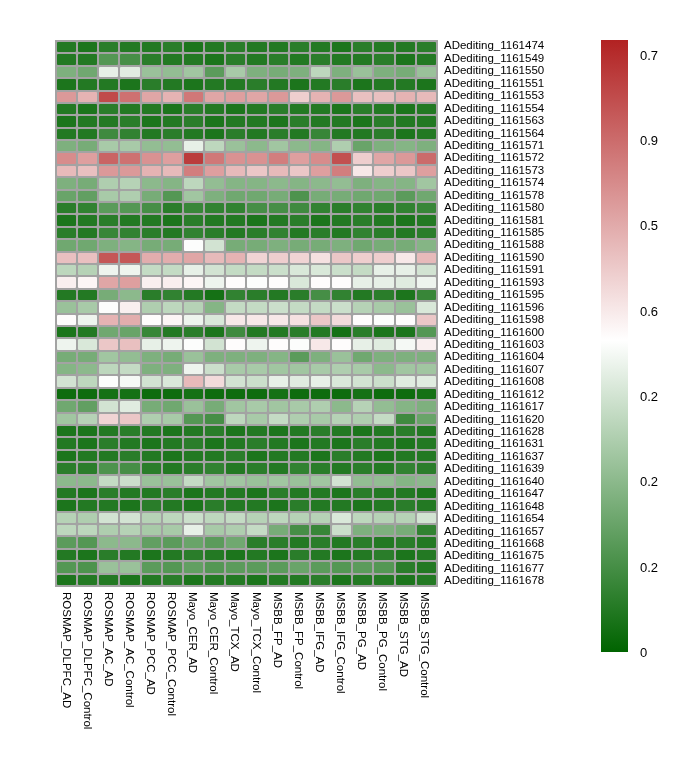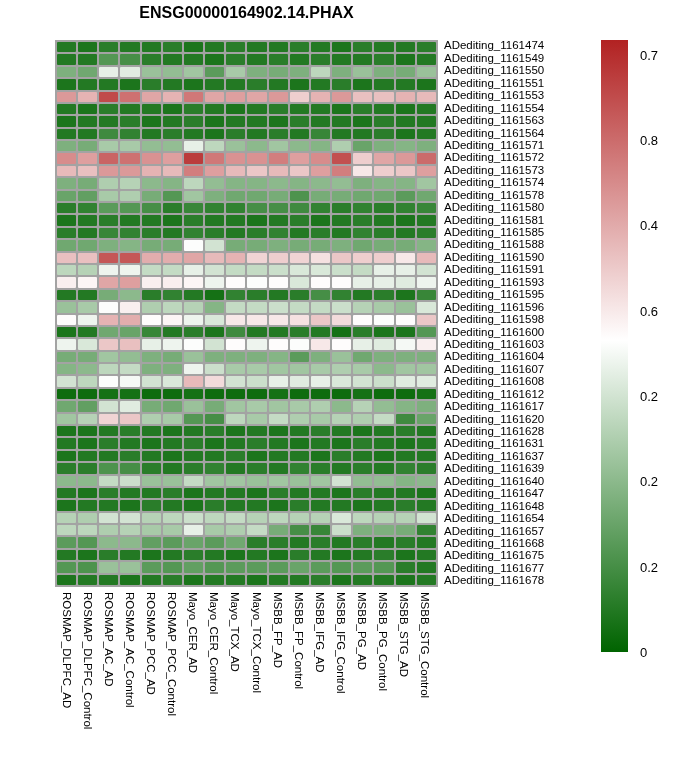--- a/index.html
+++ b/index.html
@@ -18,21 +18,20 @@
   .col-label{position:absolute;top:0;white-space:nowrap;font-size:11.5px;
          transform-origin:0 0;transform:rotate(90deg);}
   #colorbar{position:absolute;left:601px;top:40px;width:27px;height:612px;}
   #colorbar-ticks{position:absolute;left:640px;top:40px;width:45px;height:612px;}
   .cb-tick{position:absolute;left:0;transform:translateY(-50%);font-size:13px;}
 </style>
 </head>
 <body>
 
 <div class="figure">
-  <div class="title">ENSG00000164902.14.PHAX</div>
   <div id="heatmap-grid">
       <div class="cell" title="ADediting_1161474 / ROSMAP_DLPFC_AD: 0.05" style="background: rgb(35, 121, 35);"></div>
       <div class="cell" title="ADediting_1161474 / ROSMAP_DLPFC_Control: 0.04" style="background: rgb(28, 117, 28);"></div>
       <div class="cell" title="ADediting_1161474 / ROSMAP_AC_AD: 0.06" style="background: rgb(42, 125, 42);"></div>
       <div class="cell" title="ADediting_1161474 / ROSMAP_AC_Control: 0.05" style="background: rgb(35, 121, 35);"></div>
       <div class="cell" title="ADediting_1161474 / ROSMAP_PCC_AD: 0.05" style="background: rgb(35, 121, 35);"></div>
       <div class="cell" title="ADediting_1161474 / ROSMAP_PCC_Control: 0.06" style="background: rgb(42, 125, 42);"></div>
       <div class="cell" title="ADediting_1161474 / Mayo_CER_AD: 0.04" style="background: rgb(28, 117, 28);"></div>
       <div class="cell" title="ADediting_1161474 / Mayo_CER_Control: 0.05" style="background: rgb(35, 121, 35);"></div>
       <div class="cell" title="ADediting_1161474 / Mayo_TCX_AD: 0.06" style="background: rgb(42, 125, 42);"></div>
@@ -882,21 +881,21 @@
       <div class="col-label" style="left: 270.694px;">MSBB_IFG_AD</div>
       <div class="col-label" style="left: 291.75px;">MSBB_IFG_Control</div>
       <div class="col-label" style="left: 312.806px;">MSBB_PG_AD</div>
       <div class="col-label" style="left: 333.861px;">MSBB_PG_Control</div>
       <div class="col-label" style="left: 354.917px;">MSBB_STG_AD</div>
       <div class="col-label" style="left: 375.972px;">MSBB_STG_Control</div>
     </div>
   <div id="colorbar" style="background: linear-gradient(rgb(178, 34, 34) 0%, rgb(255, 255, 255) 49.1%, rgb(0, 100, 0) 100%);"></div>
   <div id="colorbar-ticks">
       <div class="cb-tick" style="top: 14.5105px; text-align: center;">0.7</div>
-      <div class="cb-tick" style="top: 99.8661px;">0.8</div>
-      <div class="cb-tick" style="top: 185.222px;">0.4</div>
+      <div class="cb-tick" style="top: 99.8661px;">0.9</div>
+      <div class="cb-tick" style="top: 185.222px;">0.5</div>
       <div class="cb-tick" style="top: 270.577px;">0.6</div>
       <div class="cb-tick" style="top: 355.933px;">0.2</div>
       <div class="cb-tick" style="top: 441.289px;">0.2</div>
       <div class="cb-tick" style="top: 526.644px;">0.2</div>
       <div class="cb-tick" style="top: 612px;">0</div>
     </div>
 </div>
 
 </body></html>

